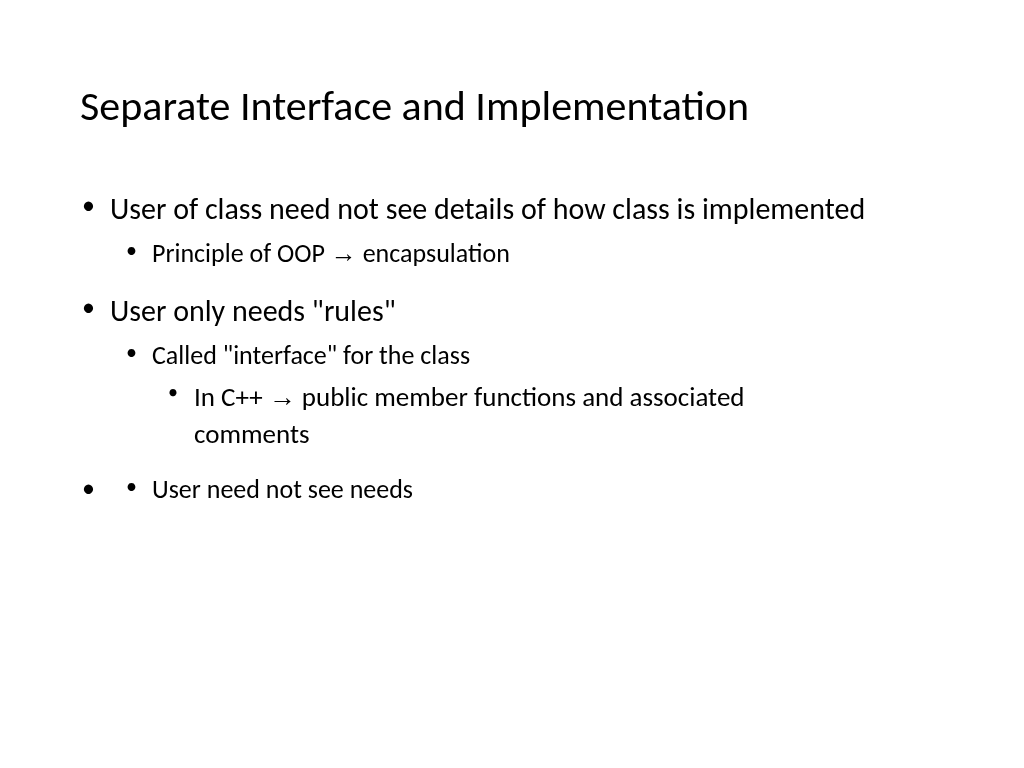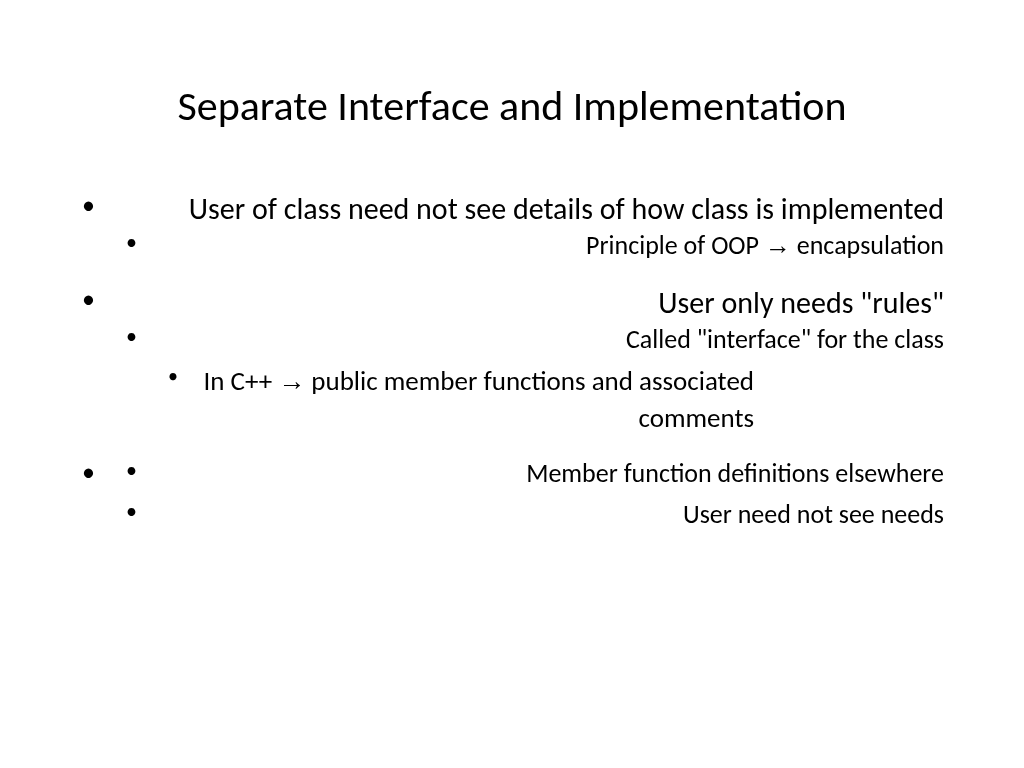--- a/index.html
+++ b/index.html
@@ -12,43 +12,42 @@
       height: 768px;
       background: #ffffff;
       font-family: Calibri, Arial, sans-serif;
       color: #000000;
       padding: 80px 80px 40px 80px;
     }
     .title {
       font-size: 42px;
       font-weight: 400;
       margin-bottom: 58px;
-      text-align: center;
     }
     ul.level1 {
       list-style: none;
       padding-left: 30px;
-      text-align: right;
     }
     ul.level1 > li {
       font-size: 30px;
       line-height: 1.3;
       margin-bottom: 20px;
       position: relative;
     }
     ul.level1 > li::before {
       content: "•";
       position: absolute;
       left: -28px;
       top: 0;
       font-size: 26px;
     }
     ul.level2 {
       list-style: none;
       padding-left: 42px;
+      margin-top: 8px;
     }
     ul.level2 > li {
       font-size: 26px;
       line-height: 1.35;
       margin-bottom: 6px;
       position: relative;
     }
     ul.level2 > li::before {
       content: "•";
       position: absolute;
@@ -101,20 +100,17 @@
           <li>
             <span>In C++ </span><span class="arrow">→</span><span> public member functions and associated comments</span>
           </li>
         </ul>
       </li>
     </ul>
   </li>
   <li>
     <ul class="level2">
       <li>
-        <span>Member function definitions elsewhere</span>
-      </li>
-      <li>
         <span>User need not see needs</span>
       </li>
     </ul>
   </li>
 </ul>
 
 </body></html>

